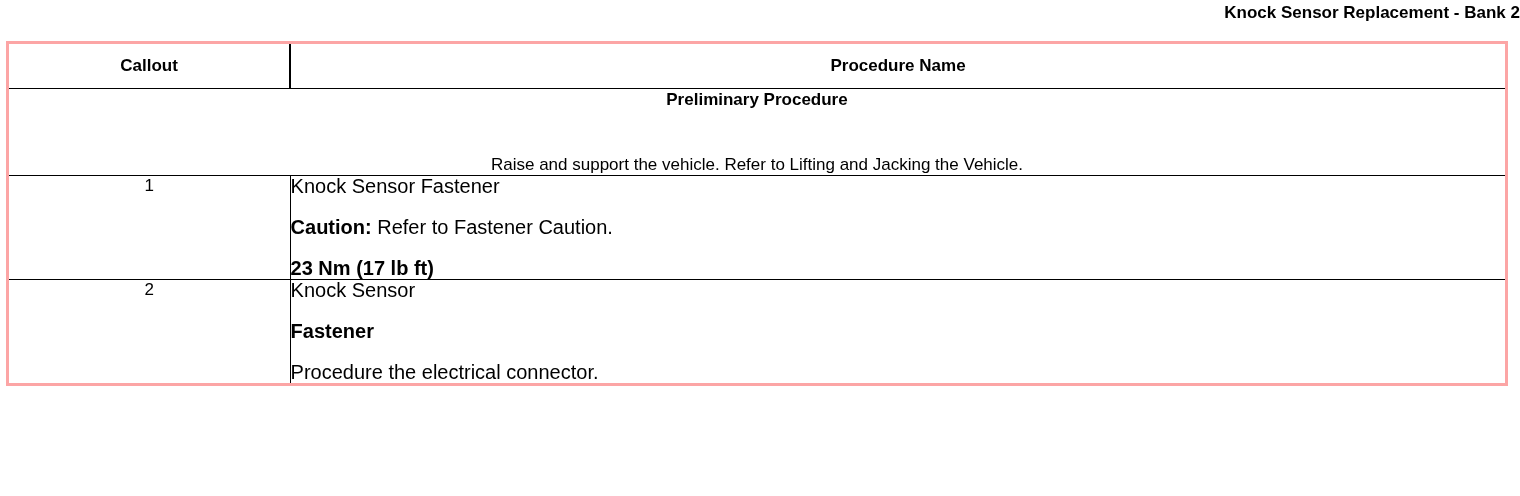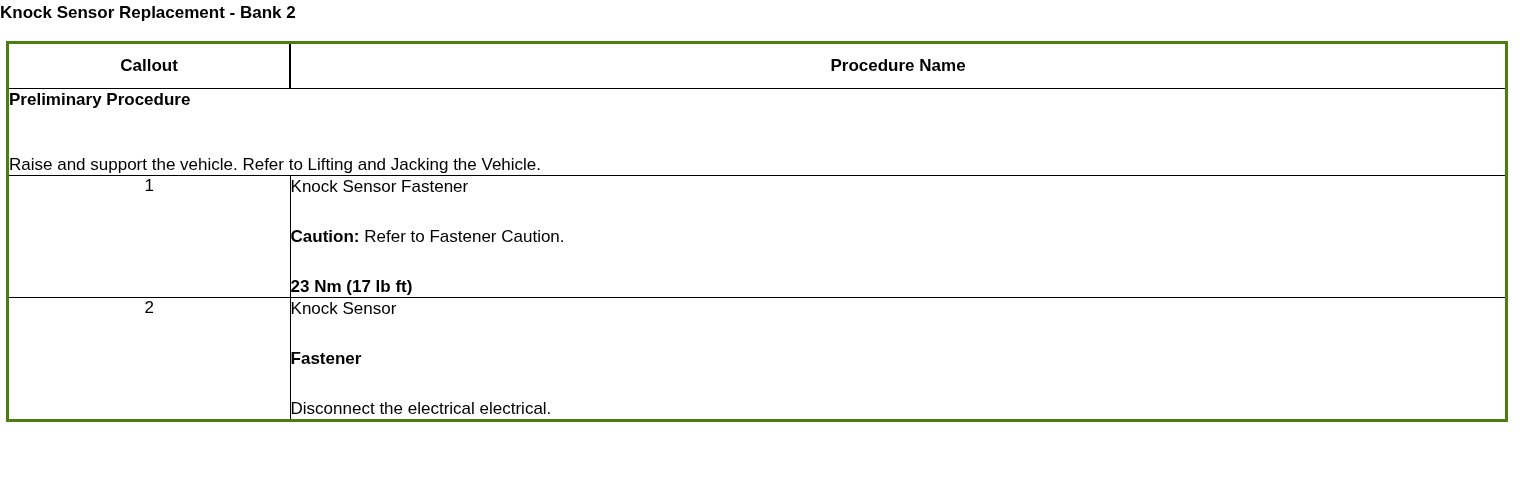--- a/index.html
+++ b/index.html
@@ -15,38 +15,38 @@
     color: #000000;
     -webkit-font-smoothing: none;
   }
   .page {
     position: relative;
     width: 1520px;
     height: 496px;
     overflow: hidden;
   }
   .doc-title {
-    text-align: left;
+    text-align: right;
     font-size: 17px;
     font-weight: bold;
     line-height: 20px;
     padding-top: 3px;
     letter-spacing: 0px;
   }
   .table-wrap {
     position: absolute;
     left: 6px;
     top: 41px;
     width: 1502px;
   }
   table.spec-table {
     width: 1502px;
     border-collapse: collapse;
     table-layout: fixed;
-    border: 3px solid #4d7c0f;
+    border: 3px solid #fca5a5;
   }
   table.spec-table col.c-callout { width: 282px; }
   table.spec-table col.c-name { width: 1214px; }
 
   table.spec-table th,
   table.spec-table td {
     border: 1px solid #000000;
     vertical-align: top;
     padding: 0;
   }
@@ -58,40 +58,41 @@
     text-align: center;
     height: 44px;
     line-height: 44px;
     padding: 0 4px;
   }
   thead th.th-callout { border-right: 2px solid #000000; }
 
   td.prelim-cell {
     border-bottom: 1px solid #000000;
     padding: 6px 0 8px 5px;
+    text-align: center;
   }
   td.callout-cell {
     text-align: center;
     vertical-align: middle;
     font-size: 17px;
     font-weight: normal;
     border-right: 2px solid #000000;
   }
   td.name-cell {
     padding: 6px 0 6px 6px;
   }
   .line {
-    font-size: 17px;
+    font-size: 20px;
     line-height: 21px;
     margin: 0;
     padding: 0;
     white-space: nowrap;
   }
   .line.bold { font-weight: bold; }
-  .line.spaced { margin-top: 29px; }
+  .line.spaced { margin-top: 20px; }
   .line .lead { font-weight: bold; }
   .prelim-head {
     font-size: 17px;
     font-weight: bold;
     line-height: 21px;
   }
   .prelim-body {
     font-size: 17px;
     font-weight: normal;
     line-height: 21px;
@@ -133,21 +134,21 @@
             <div class="line spaced"><span class="lead">Caution:</span><span> Refer to Fastener Caution.</span></div>
             <div class="line spaced bold">23 Nm (17 lb ft)</div>
           </td>
         </tr>
 
         <tr>
           <td class="callout-cell">2</td>
           <td class="name-cell">
             <div class="line">Knock Sensor</div>
             <div class="line spaced bold">Fastener</div>
-            <div class="line spaced">Disconnect the electrical electrical.</div>
+            <div class="line spaced">Procedure the electrical connector.</div>
           </td>
         </tr>
 
       </tbody>
     </table>
   </div>
 
 </div>
 
 </body></html>

